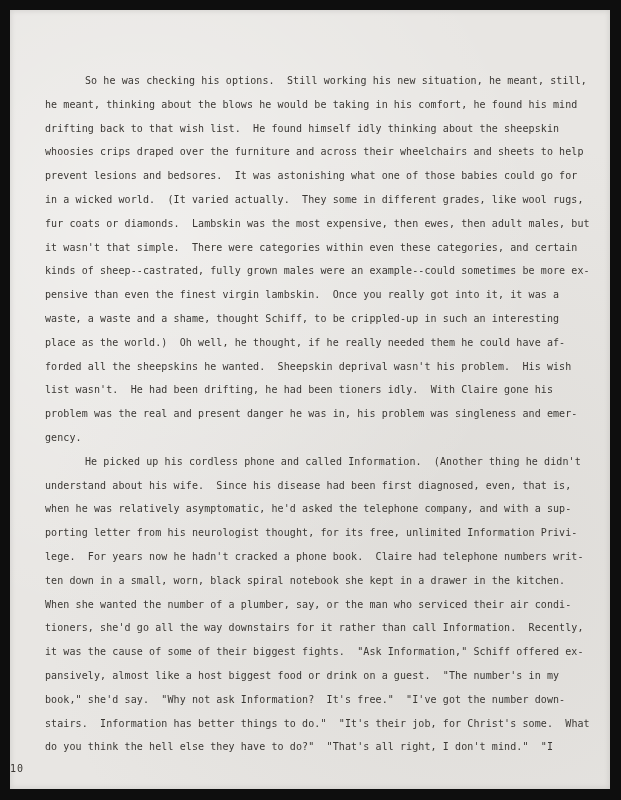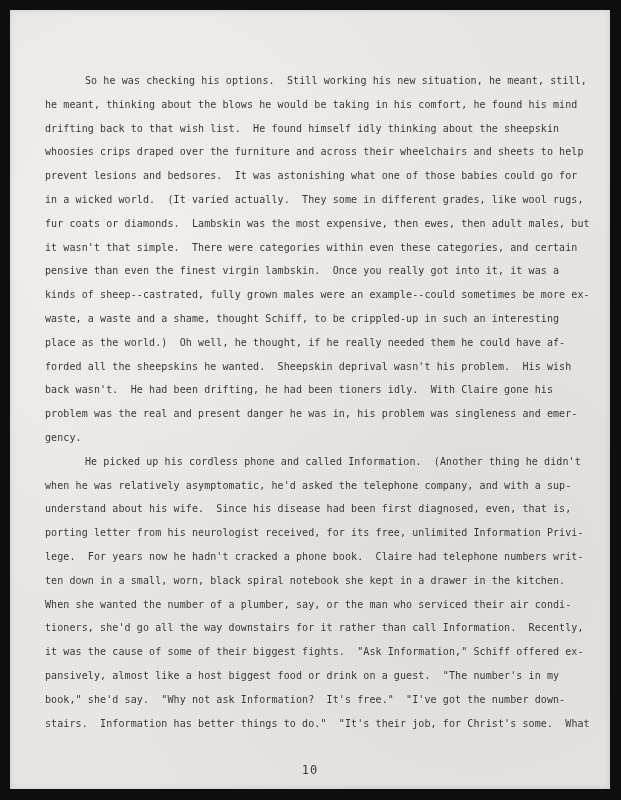--- a/index.html
+++ b/index.html
@@ -46,56 +46,57 @@
     text-indent: 40px;
   }
   .u {
     text-underline-offset: 2px;
   }
   .page-number {
     position: absolute;
     left: 0;
     top: 753px;
     width: 100%;
-    text-align: center;
-    font-size: 12px;
+    text-align: left;
+    font-size: 10px;
     color: #3a3733;
     letter-spacing: 1px;
   }
 </style>
 </head>
 <body>
 
 <div class="scan" style="background: rgb(14, 14, 14);">
   <div class="paper" style="background-color: rgb(232, 230, 227);">
     <div class="text-block" style="color: rgb(58, 55, 51);">
         <div class="line indent"><span>So he was checking his options.  Still working his new situation, he meant, still,</span></div>
         <div class="line"><span>he meant, thinking about the blows he would be taking in his comfort, he found his mind</span></div>
         <div class="line"><span>drifting back to that wish list.  He found himself idly thinking about the sheepskin</span></div>
         <div class="line"><span>whoosies crips draped over the furniture and across their wheelchairs and sheets to help</span></div>
         <div class="line"><span>prevent lesions and bedsores.  It was astonishing what one of those babies could go for</span></div>
         <div class="line"><span>in a wicked world.  (It varied actually.  They some in different grades, like wool rugs,</span></div>
         <div class="line"><span>fur coats or diamonds.  Lambskin was the most expensive, then ewes, then adult males, but</span></div>
         <div class="line"><span>it wasn't that simple.  There were categories within even these categories, and certain</span></div>
+        <div class="line"><span>kinds of sheep--castrated, fully grown males were an example--could sometimes be more ex-</span></div>
         <div class="line"><span>pensive than even the finest virgin lambskin.  Once you really got into it, it was a</span></div>
-        <div class="line"><span>kinds of sheep--castrated, fully grown males were an example--could sometimes be more ex-</span></div>
         <div class="line"><span>waste, a waste and a shame, thought Schiff, to be crippled-up in such an interesting</span></div>
         <div class="line"><span>place as the world.)  Oh well, he thought, if he really needed them he could have af-</span></div>
         <div class="line"><span>forded all the sheepskins he wanted.  Sheepskin deprival wasn't his problem.  His wish</span></div>
-        <div class="line"><span>back wasn't.  He </span><span class="u">had</span><span> been drifting, he </span><span class="u">had</span><span> been tioners idly.  With Claire gone his</span></div>
+        <div class="line"><span>list wasn't.  He </span><span class="u">had</span><span> been drifting, he </span><span class="u">had</span><span> been tioners idly.  With Claire gone his</span></div>
         <div class="line"><span>problem was the real and present danger he was in, his problem was singleness and emer-</span></div>
         <div class="line"><span>gency.</span></div>
         <div class="line indent"><span>He picked up his cordless phone and called Information.  (Another thing he didn't</span></div>
+        <div class="line"><span>understand about his wife.  Since his disease had been first diagnosed, even, that is,</span></div>
         <div class="line"><span>when he was relatively asymptomatic, he'd asked the telephone company, and with a sup-</span></div>
-        <div class="line"><span>understand about his wife.  Since his disease had been first diagnosed, even, that is,</span></div>
-        <div class="line"><span>porting letter from his neurologist received, for its free, unlimited Information Privi-</span></div>
+        <div class="line"><span>porting letter from his neurologist thought, for its free, unlimited Information Privi-</span></div>
         <div class="line"><span>lege.  For years now he hadn't cracked a phone book.  Claire had telephone numbers writ-</span></div>
         <div class="line"><span>ten down in a small, worn, black spiral notebook she kept in a drawer in the kitchen.</span></div>
         <div class="line"><span>When she wanted the number of a plumber, say, or the man who serviced their air condi-</span></div>
         <div class="line"><span>tioners, she'd go all the way downstairs for it rather than call Information.  Recently,</span></div>
         <div class="line"><span>it was the cause of some of their biggest fights.  "Ask Information," Schiff offered ex-</span></div>
         <div class="line"><span>pansively, almost like a host biggest food or drink on a guest.  "The number's in my</span></div>
         <div class="line"><span>book," she'd say.  "Why not ask Information?  It's free."  "I've got the number down-</span></div>
         <div class="line"><span>stairs.  Information has better things to do."  "It's their </span><span class="u">job</span><span>, for Christ's some.  What</span></div>
+        <div class="line"><span>do you think the hell else they have to do?"  "That's all right, I don't mind."  "</span><span class="u">I</span></div>
       </div>
     <div class="page-number">10</div>
   </div>
 </div>
 
 </body></html>

